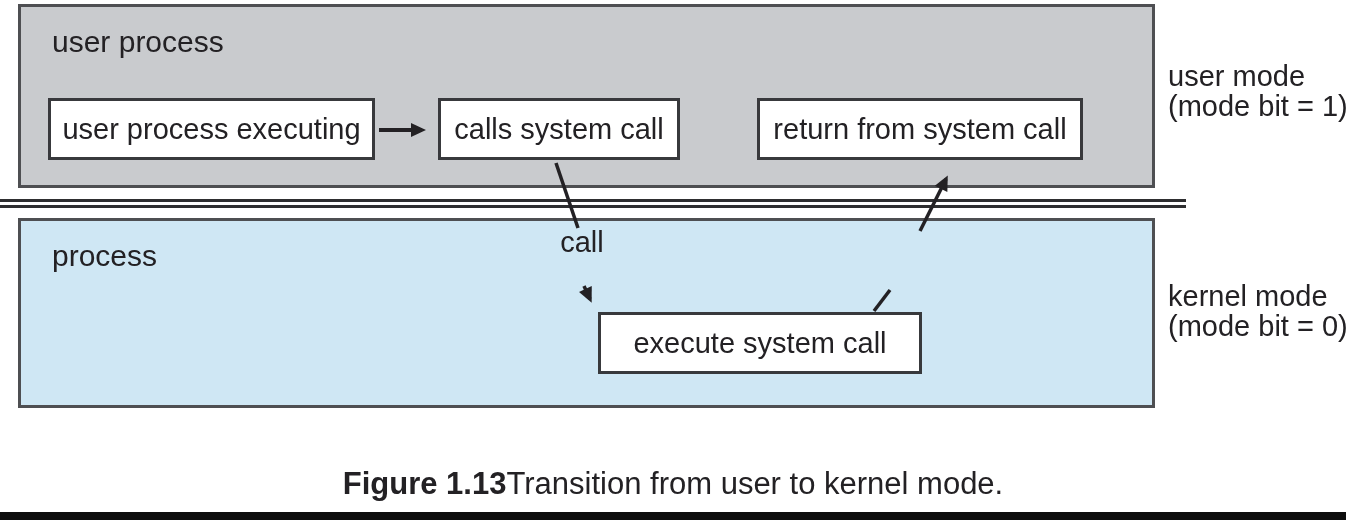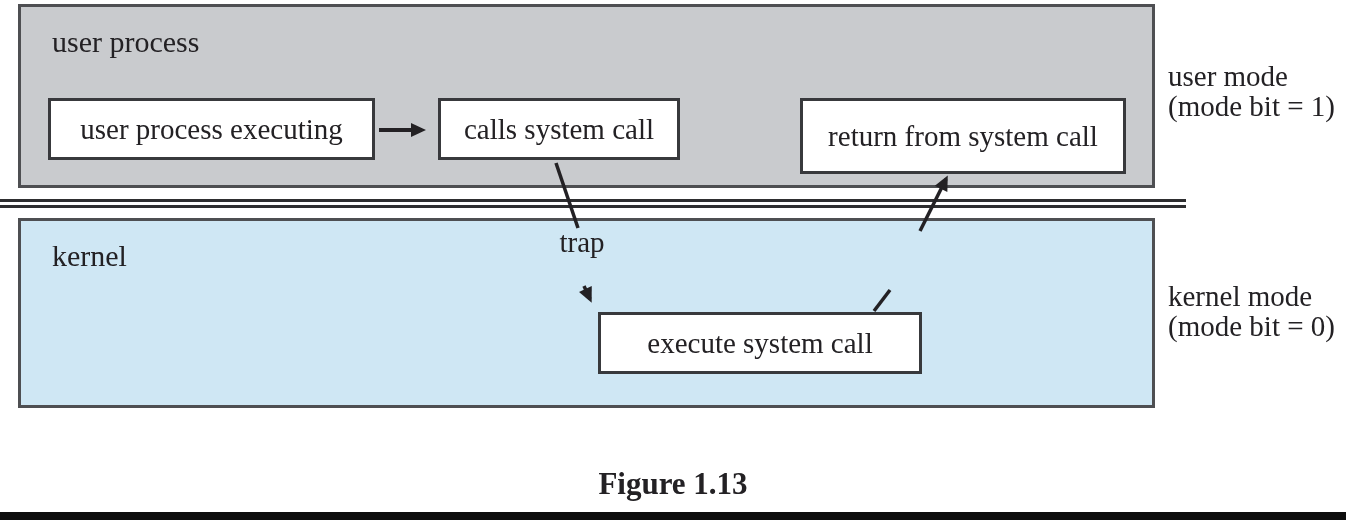--- a/index.html
+++ b/index.html
@@ -10,35 +10,35 @@
     --node-border:#38393c;
     --line-color:#232124;
     --text-color:#232124;
     --page-bg:#ffffff;
   }
   *{box-sizing:border-box;margin:0;padding:0;}
   html,body{background:var(--page-bg);}
   .stage{
     position:relative;width:1346px;height:520px;overflow:hidden;
     background:var(--page-bg);
-    font-family:Liberation Serif, serif;
+    font-family:Liberation Sans, sans-serif;
     color:var(--text-color);
   }
   .region{position:absolute;border:3px solid var(--region-border);}
   .region-user{left:18px;top:4px;width:1137px;height:184px;background:var(--user-area-fill);}
   .region-kernel{left:18px;top:218px;width:1137px;height:190px;background:var(--kernel-area-fill);}
   .region-label{position:absolute;left:31px;top:19px;font-size:30px;line-height:32px;}
   .node{
     position:absolute;background:var(--node-fill);border:3px solid var(--node-border);
     display:flex;align-items:center;justify-content:center;
     font-size:29px;white-space:nowrap;
   }
   .node-executing{left:48px;top:98px;width:327px;height:62px;}
   .node-calls{left:438px;top:98px;width:242px;height:62px;}
-  .node-return{left:800px;top:98px;width:326px;height:76px;align-items:center;}
+  .node-return{left:757px;top:98px;width:326px;height:62px;align-items:center;}
   .node-execute{left:598px;top:312px;width:324px;height:62px;}
   .divider{position:absolute;left:0;background:#2e2e30;}
   .divider-top{top:199px;width:1186px;height:3px;}
   .divider-bottom{top:205px;width:1186px;height:3px;}
   .annotation{
     position:absolute;top:229px;transform:translateX(-50%);
     text-align:center;font-size:29px;line-height:27px;white-space:nowrap;
   }
   .annotation-trap{left:582px;}
   .annotation-return{left:908px;}
@@ -73,25 +73,25 @@
     <span>user process executing</span>
   </div>
   <div class="node node-return">
     <span>return from system call</span>
   </div>
 
   <div class="divider divider-top"></div>
   <div class="divider divider-bottom"></div>
 
   <div class="region region-kernel">
-    <div class="region-label">kernel</div>
+    <div class="region-label">process</div>
   </div>
 
   <div class="annotation annotation-trap">
-    <div>trap</div>
+    <div>call</div>
   </div>
 
   <div class="node node-execute">
     <span>execute system call</span>
   </div>
 
   <div class="mode-label mode-label-user">
     <div>user mode</div>
     <div>(mode bit = 1)</div>
   </div>
@@ -113,17 +113,18 @@
 
     <line x1="584" y1="286" x2="590" y2="299" stroke-width="3.5" marker-end="url(#ah)"></line>
 
     <line x1="874" y1="311" x2="890" y2="290" stroke-width="3.5"></line>
 
     <line x1="920" y1="231" x2="946" y2="179" stroke-width="3.5" marker-end="url(#ah)"></line>
   </svg>
 
   <div class="caption">
     <span class="cap-label">Figure 1.13</span>
+    <span class="cap-text">Transition from user to kernel mode.</span>
   </div>
 
   <div class="bottom-rule"></div>
 
 </div>
 
 </body></html>

